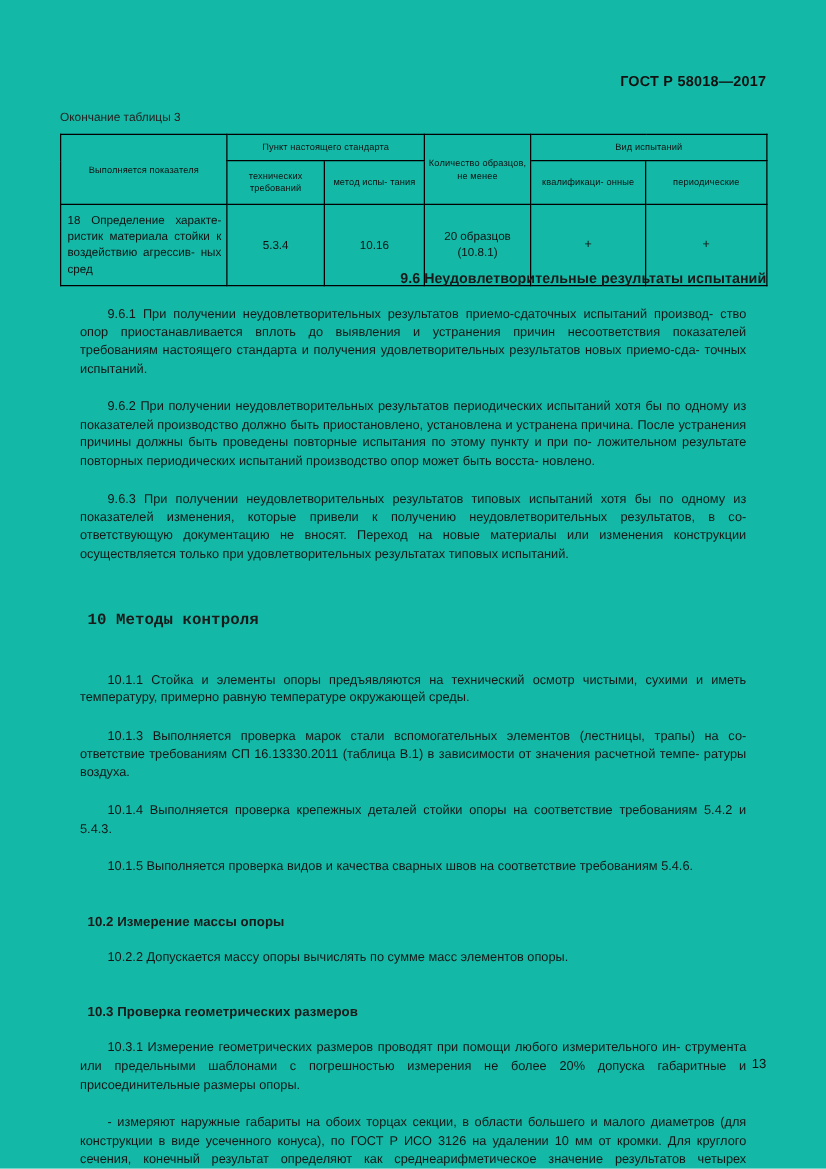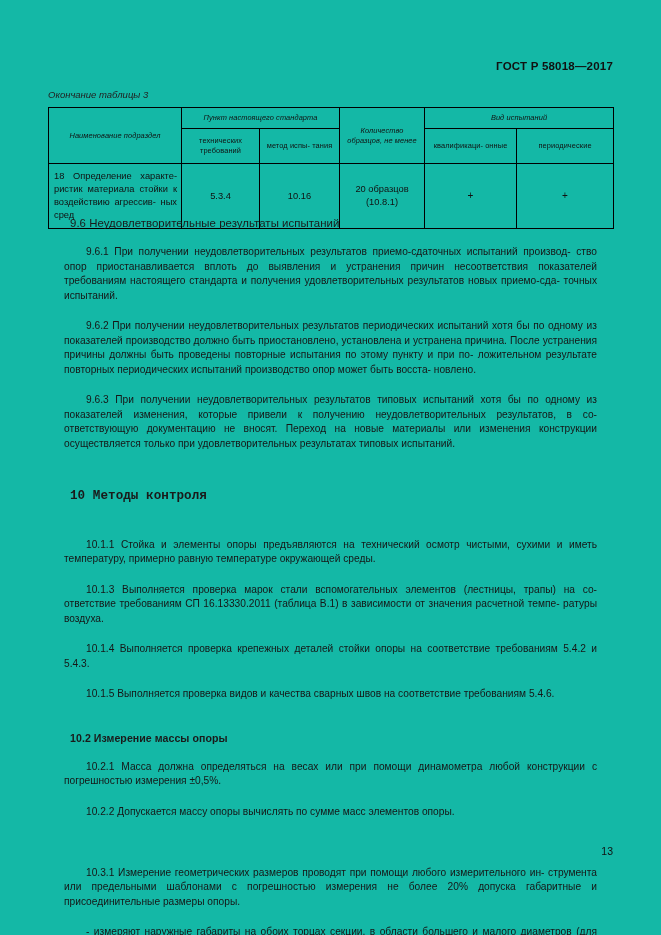--- a/index.html
+++ b/index.html
@@ -38,21 +38,20 @@
     letter-spacing: 0.2px;
     color: #111;
   }
 
   
   .table-caption {
     position: absolute;
     left: 0;
     top: 89px;
     font-size: 9.5px;
-    font-style: italic;
     color: #222;
   }
 
   
   .std-table {
     position: absolute;
     left: 0;
     top: 107px;
     width: 565px;
     border-collapse: collapse;
@@ -70,21 +69,21 @@
     font-size: 7.4px;
     line-height: 1.35;
     letter-spacing: 0.1px;
     color: #111;
   }
   .std-table td {
     font-size: 9.3px;
     line-height: 1.35;
     color: #111;
   }
-  .std-table .th-head-row-top th { height: 16px; font-style: italic; }
+  .std-table .th-head-row-top th { height: 16px; }
   .std-table .th-head-row-bot th { height: 30px; }
   .std-table td.name-cell {
     text-align: justify;
     text-align-last: left;
     padding: 5px 4px 5px 5px;
     line-height: 1.38;
     hyphens: manual;
   }
   .std-table tr.data-row td { height: 54px; }
   .std-table td.plus-cell { font-size: 10px; }
@@ -99,23 +98,24 @@
 
   
   .flow {
     position: absolute;
     left: 0;
     top: 217px;
     width: 565px;
   }
   .h2 {
     font-size: 11.4px;
-    font-weight: normal;
+    font-weight: bold;
     margin: 0 0 9px 22px;
     letter-spacing: 0.05px;
+    text-align: right;
   }
   .h1 {
     font-size: 12.6px;
     font-weight: bold;
     margin: 0 0 10px 22px;
     letter-spacing: 0.05px;
     font-family: Liberation Mono, monospace;
   }
   .h3 {
     font-size: 10.6px;
@@ -162,21 +162,21 @@
       <colgroup>
         <col class="c1">
           <col class="c2">
           <col class="c3">
           <col class="c4">
           <col class="c5">
           <col class="c6">
       </colgroup>
       <thead>
         <tr class="th-head-row-top">
-          <th rowspan="2">Наименование подраздел</th>
+          <th rowspan="2">Выполняется показателя</th>
           <th colspan="2">Пункт настоящего стандарта</th>
           <th rowspan="2">Количество образцов, не менее</th>
           <th colspan="2">Вид испытаний</th>
         </tr>
         <tr class="th-head-row-bot">
           <th>технических требований</th>
           <th>метод испы- тания</th>
           <th>квалификаци- онные</th>
           <th>периодические</th>
         </tr>
@@ -216,26 +216,26 @@
       <p class="para">10.1.3 Выполняется проверка марок стали вспомогательных элементов (лестницы, трапы) на со- ответствие требованиям СП 16.13330.2011 (таблица В.1) в зависимости от значения расчетной темпе- ратуры воздуха.</p>
 
       <p class="para">10.1.4 Выполняется проверка крепежных деталей стойки опоры на соответствие требованиям 5.4.2 и 5.4.3.</p>
 
       <p class="para">10.1.5 Выполняется проверка видов и качества сварных швов на соответствие требованиям 5.4.6.</p>
 
       <div class="gap-md"></div>
 
       <div class="h3">10.2 Измерение массы опоры</div>
 
-      <p class="para">10.2.1 Масса должна определяться на весах или при помощи динамометра любой конструкции с погрешностью измерения ±0,5%.</p>
 
       <p class="para">10.2.2 Допускается массу опоры вычислять по сумме масс элементов опоры.</p>
 
       <div class="gap-md"></div>
 
+      <div class="h3">10.3 Проверка геометрических размеров</div>
 
       <p class="para">10.3.1 Измерение геометрических размеров проводят при помощи любого измерительного ин- струмента или предельными шаблонами с погрешностью измерения не более 20% допуска габаритные и присоединительные размеры опоры.</p>
 
 
       <p class="para">- измеряют наружные габариты на обоих торцах секции, в области большего и малого диаметров (для конструкции в виде усеченного конуса), по ГОСТ Р ИСО 3126 на удалении 10 мм от кромки. Для круглого сечения, конечный результат определяют как среднеарифметическое значение результатов четырех измерений каждого торца;</p>
 
     </div>
 
     <div class="folio">13</div>
 

